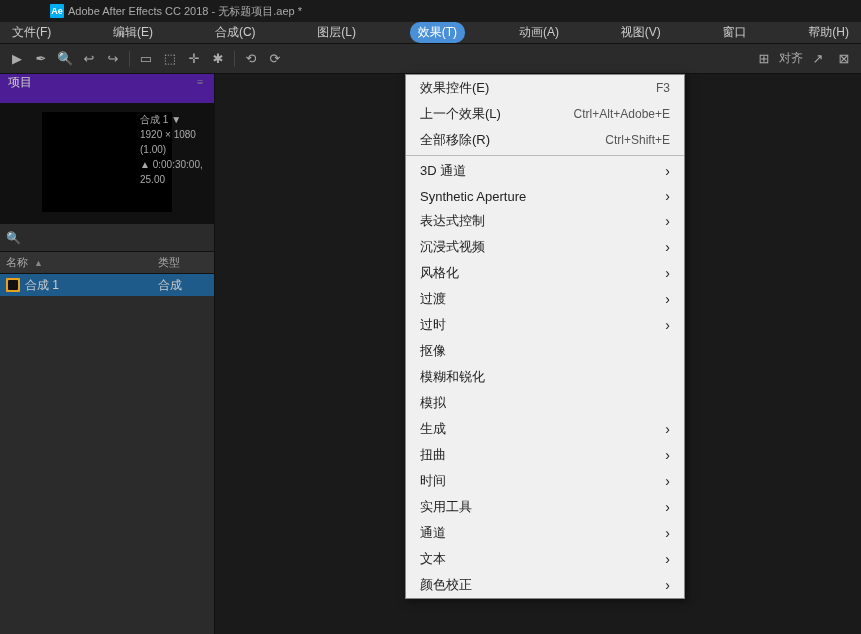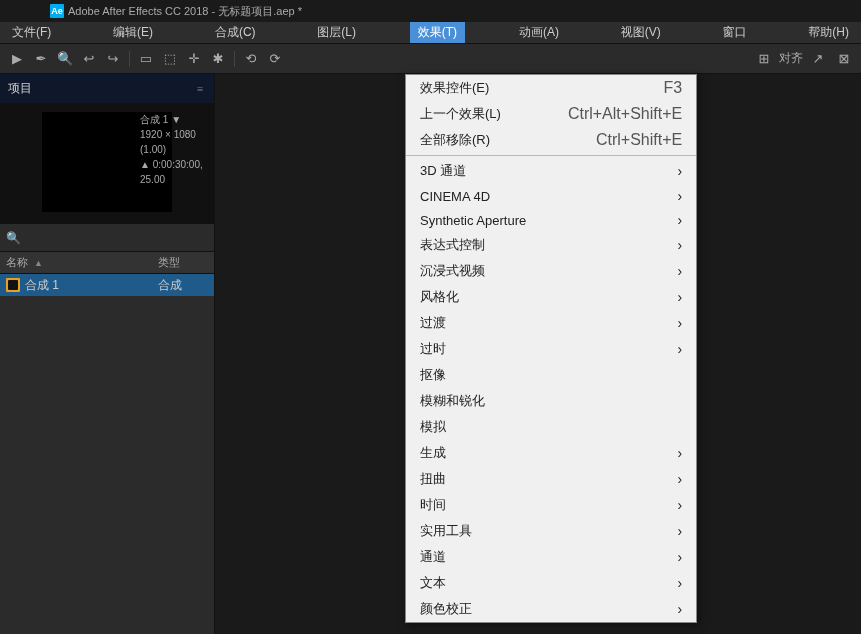--- a/index.html
+++ b/index.html
@@ -53,20 +53,21 @@
       justify-content: space-between;
     }
     .menu-item {
       padding: 2px 8px;
       cursor: pointer;
       white-space: nowrap;
     }
     .menu-item.active {
       background: #4a90d9;
       color: #fff;
+      border-radius: 10px;
     }
 
     
     .toolbar {
       background: #2b2b2b;
       height: 30px;
       display: flex;
       align-items: center;
       padding: 0 6px;
       border-bottom: 1px solid #111;
@@ -106,24 +107,24 @@
 
     
     .left-panel {
       width: 215px;
       background: #2b2b2b;
       border-right: 1px solid #111;
       display: flex;
       flex-direction: column;
     }
     .panel-header {
-      background: #0f172a;
+      background: #4c1d95;
       height: 30px;
       display: flex;
-      align-items: center;
+      align-items: flex-start;
       padding: 0 8px;
       border-bottom: 1px solid #111;
       font-size: 12px;
       color: #cccccc;
       font-family: Liberation Serif, serif;
     }
     .panel-header-title {
       flex: 1;
     }
     .panel-icon {
@@ -262,21 +263,21 @@
     .dropdown-item.has-submenu::after {
       content: '›';
       margin-left: auto;
       padding-left: 20px;
       font-size: 14px;
     }
     .dropdown-item .shortcut {
       margin-left: auto;
       padding-left: 30px;
       color: #555;
-      font-size: 16px;
+      font-size: 12px;
     }
     .dropdown-sep {
       height: 1px;
       background: #bbb;
       margin: 2px 0;
     }
 
     
     .watermark {
       position: absolute;
@@ -402,36 +403,33 @@
     </div>
 
     <div class="dropdown-menu" style="top:0; left:190px;">
 
       <div class="dropdown-item">
         <span>效果控件(E)</span>
         <span class="shortcut">F3</span>
       </div>
       <div class="dropdown-item">
         <span>上一个效果(L)</span>
-        <span class="shortcut">Ctrl+Alt+Shift+E</span>
+        <span class="shortcut">Ctrl+Alt+Adobe+E</span>
       </div>
       <div class="dropdown-item">
         <span>全部移除(R)</span>
         <span class="shortcut">Ctrl+Shift+E</span>
       </div>
 
       <div class="dropdown-sep"></div>
 
       <div class="dropdown-item has-submenu">
         <span>3D 通道</span>
       </div>
 
-      <div class="dropdown-item has-submenu">
-        <span>CINEMA 4D</span>
-      </div>
 
       <div class="dropdown-item has-submenu">
         <span>Synthetic Aperture</span>
       </div>
 
       <div class="dropdown-item has-submenu">
         <span>表达式控制</span>
       </div>
 
       <div class="dropdown-item has-submenu">

